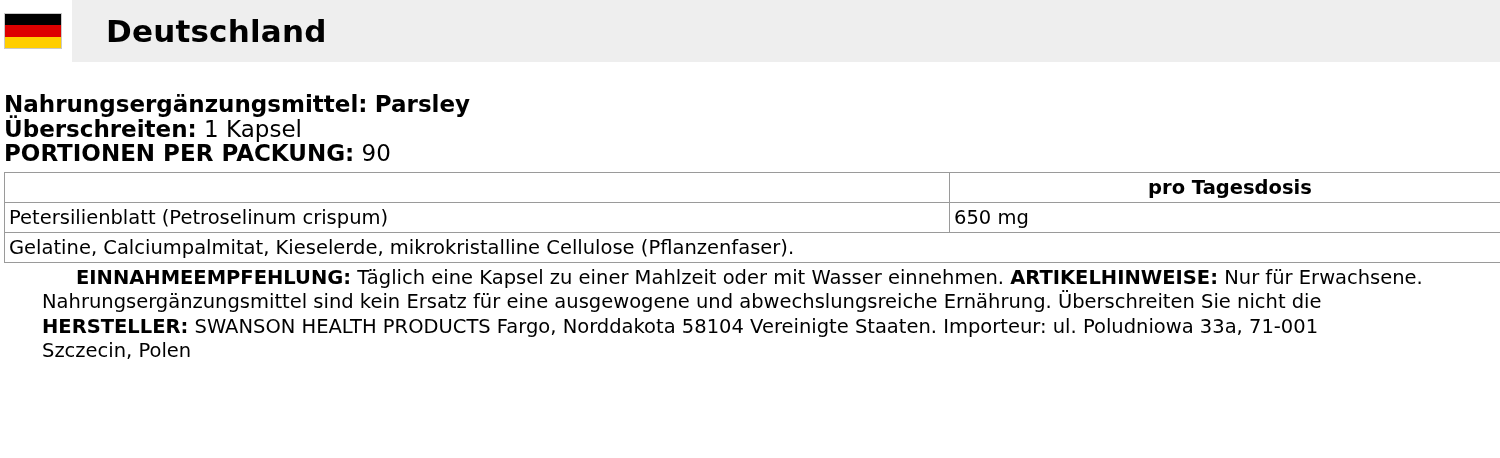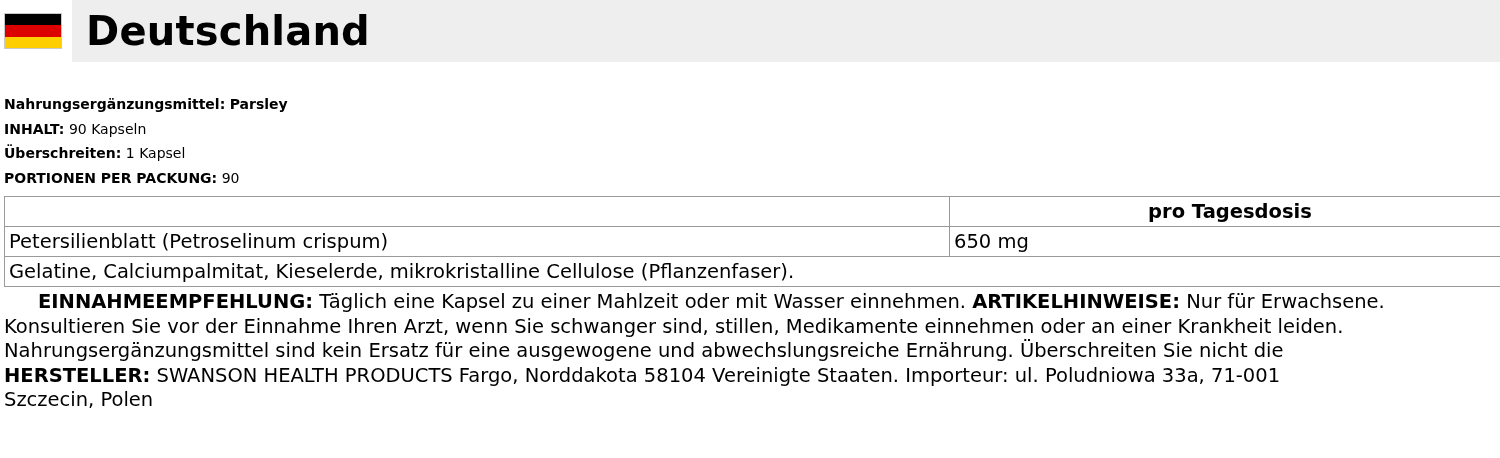--- a/index.html
+++ b/index.html
@@ -46,36 +46,36 @@
     height: 33.34%;
   }
   .title-band {
     flex: 1;
     background: #eeeeee;
     display: flex;
     align-items: center;
   }
   .title-band h1 {
     margin: 0;
-    padding-left: 14px;
-    font-size: 40px;
+    padding-left: 34px;
+    font-size: 31px;
     font-weight: bold;
     letter-spacing: 0.2px;
     line-height: 1;
   }
 
   
   .content {
     padding: 0 4px;
     box-sizing: border-box;
   }
   .spacer-top { height: 30px; }
 
   .line {
-    font-size: 14px;
+    font-size: 23px;
     line-height: 24.5px;
     white-space: nowrap;
   }
   .line b, .bold { font-weight: bold; }
 
   
   table.nutri {
     border-collapse: collapse;
     width: 1492px;
     margin-top: 6px;
@@ -98,21 +98,21 @@
   td.full { width: auto; }
 
   
   .para {
     font-size: 19.5px;
     line-height: 24.6px;
     margin-top: 3px;
     text-align: left;
   }
   .para .indent { display: inline-block; width: 34px; }
-  .para-line { white-space: nowrap; }
+  .para-line { white-space: nowrap; margin-left: 38px; }
 </style>
 </head>
 <body>
 
 <div class="page">
 
   <div class="header">
     <div class="flag">
       <div class="flag-inner">
         <div class="flag-stripe" style="background:#000000;"></div>
@@ -126,24 +126,20 @@
   </div>
 
   <div class="content">
     <div class="spacer-top"></div>
 
     <div class="line">
       <span class="bold">Nahrungsergänzungsmittel:</span>
       <span class="bold">Parsley</span>
     </div>
 
-    <div class="line">
-      <span class="bold">INHALT:</span>
-      <span>90 Kapseln</span>
-    </div>
 
     <div class="line">
       <span class="bold">Überschreiten:</span>
       <span>1 Kapsel</span>
     </div>
 
     <div class="line">
       <span class="bold">PORTIONEN PER PACKUNG:</span>
       <span>90</span>
     </div>
@@ -165,21 +161,20 @@
       </tbody>
     </table>
 
     <div class="para">
       <div class="para-line">
         <span class="indent"></span><span class="bold">EINNAHMEEMPFEHLUNG:</span>
         <span>Täglich eine Kapsel zu einer Mahlzeit oder mit Wasser einnehmen.</span>
         <span class="bold">ARTIKELHINWEISE:</span>
         <span>Nur für Erwachsene.</span>
       </div>
-      <div class="para-line">Konsultieren Sie vor der Einnahme Ihren Arzt, wenn Sie schwanger sind, stillen, Medikamente einnehmen oder an einer Krankheit leiden.</div>
       <div class="para-line">Nahrungsergänzungsmittel sind kein Ersatz für eine ausgewogene und abwechslungsreiche Ernährung. Überschreiten Sie nicht die</div>
       <div class="para-line">
         <span class="bold">HERSTELLER:</span>
         <span>SWANSON HEALTH PRODUCTS Fargo, Norddakota 58104 Vereinigte Staaten. Importeur: ul. Poludniowa 33a, 71-001</span>
       </div>
       <div class="para-line">Szczecin, Polen</div>
 
     </div>
   </div>
 </div>

